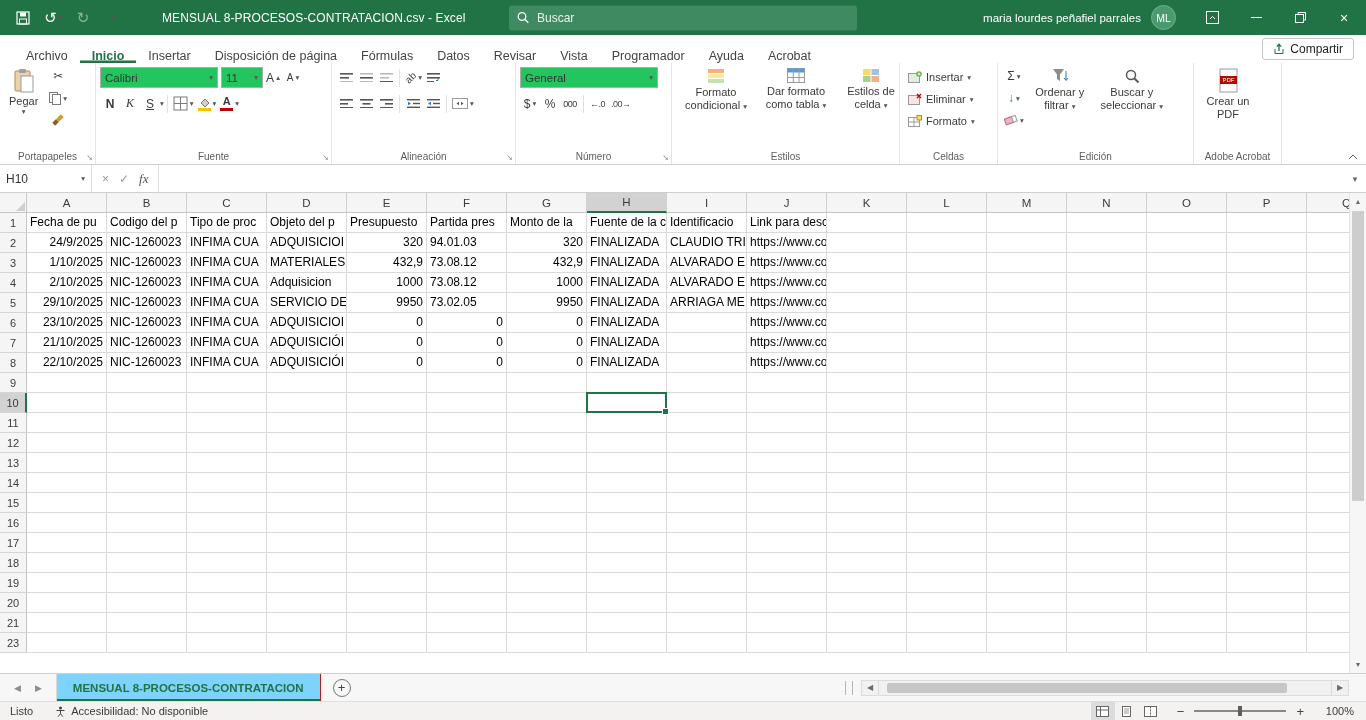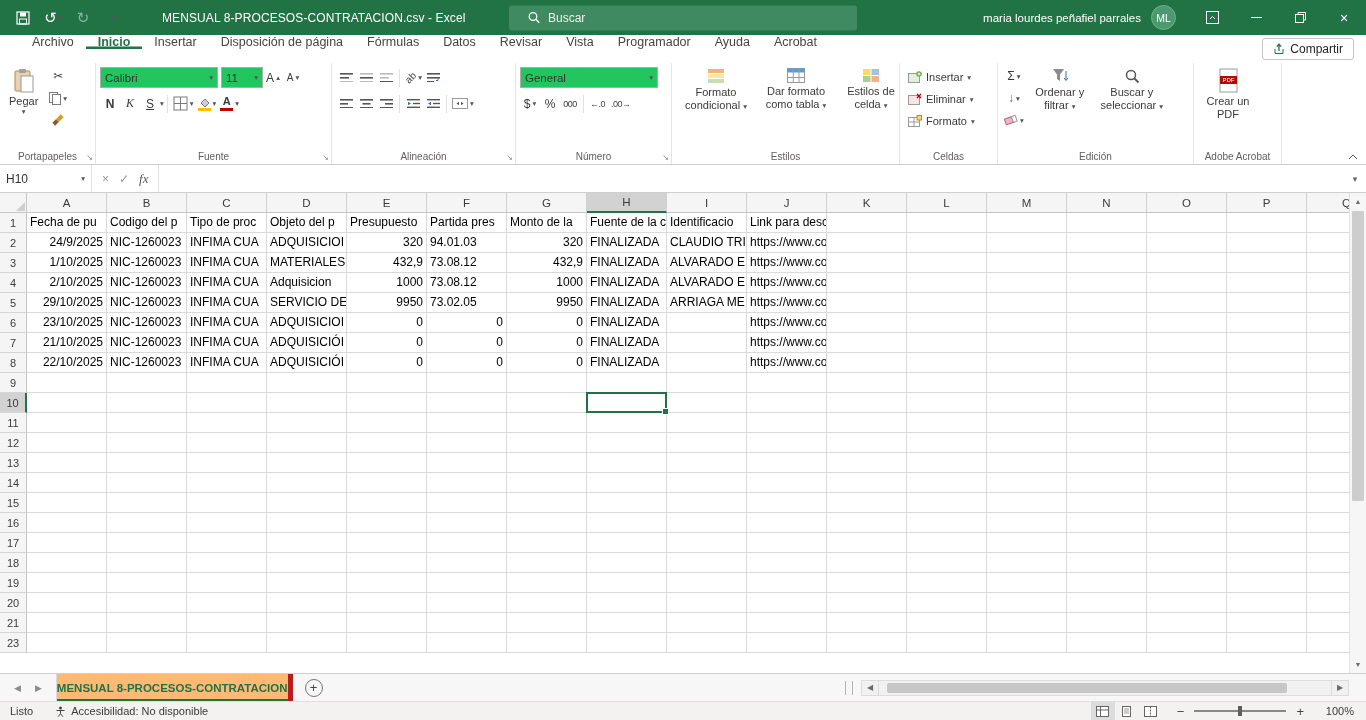--- a/index.html
+++ b/index.html
@@ -8,31 +8,31 @@
   svg{display:block}
 
   
   .titlebar{height:35px;background:#217346;display:flex;align-items:center;color:#fff;font-size:12px;position:relative}
   .qat{display:flex;align-items:center;padding-left:8px}
   .qbtn{width:30px;height:30px;display:flex;align-items:center;justify-content:center;font-size:15px;color:#fff}
   .qbtn.dim{opacity:.45}
   .qbtn .caret{font-size:8px;margin-left:1px}
   .doc-title{margin-left:34px;white-space:nowrap;font-size:12px;letter-spacing:.1px}
   .searchbox{position:absolute;left:50%;top:50%;transform:translate(-50%,-50%);width:348px;height:25px;
-    background:#3f8a60;border-radius:3px;display:flex;align-items:center;padding:0 19px}
+    background:#3f8a60;border-radius:3px;display:flex;align-items:center;padding:0 8px}
   .searchbox input{background:transparent;border:none;outline:none;color:#fff;font-size:12px;margin-left:8px;width:280px;font-family:"Liberation Sans",sans-serif}
   .searchbox input::placeholder{color:#eaf3ee;opacity:1}
   .tb-right{margin-left:auto;display:flex;align-items:center;height:100%}
   .username{font-size:11.5px;margin-right:10px;white-space:nowrap}
   .avatar{width:25px;height:25px;border-radius:50%;background:#4b9a6f;border:1px solid #6fb08d;color:#fff;
     font-size:10.5px;display:flex;align-items:center;justify-content:center;margin-right:14px}
   .winbtn{width:44px;height:100%;display:flex;align-items:center;justify-content:center;color:#fff;font-size:14px}
 
   
-  .tabrow{height:28px;background:#fff;display:flex;align-items:flex-start;position:relative;padding-left:20px}
+  .tabrow{height:28px;background:#fff;display:flex;align-items:flex-end;position:relative;padding-left:14px}
   .rtab{display:flex;align-items:center;padding:0 12px;font-size:12.5px;color:#444;position:relative;white-space:nowrap}
   .rtab.active{color:#217346;font-weight:bold;box-shadow:inset 0 -2.5px 0 #217346}
   .sharebtn{position:absolute;right:12px;top:3px;height:22px;display:flex;align-items:center;gap:5px;
     border:1px solid #c8c6c4;border-radius:3px;background:#fff;padding:0 10px;font-size:12px;color:#252423}
 
   
   .ribbon{height:102px;background:#fff;border-bottom:1px solid #d1cfcd;display:flex;position:relative;font-size:11px;color:#3b3a39}
   .rgroup{position:relative;height:100%;border-right:1px solid #e7e5e3;padding:3px 4px 16px;flex:none}
   .glabel{position:absolute;bottom:2px;left:0;right:0;text-align:center;font-size:10px;color:#605e5c;white-space:nowrap}
   .dlg{position:absolute;right:2px;bottom:2px;font-size:8px;color:#8a8886;line-height:8px}
@@ -87,22 +87,22 @@
   .selbox{position:absolute;width:81px;height:21px;border:2px solid #217346;z-index:5}
   .selbox:after{content:"";position:absolute;right:-4px;bottom:-4px;width:5px;height:5px;background:#217346;border:1px solid #fff}
   .vscroll{position:absolute;right:0;top:0;width:17px;height:480px;background:#f6f6f6;border-left:1px solid #e3e3e3}
   .varr{height:17px;display:flex;align-items:center;justify-content:center;font-size:7px;color:#6b6b6b}
   .vthumb{position:absolute;left:2px;right:2px;top:18px;height:290px;background:#cdcdcd;border-radius:1px}
   .varr.bottom{position:absolute;bottom:0;left:0;right:0}
 
   
   .sheetbar{height:28px;background:#f7f7f7;border-top:1px solid #cfcfcf;display:flex;align-items:stretch;font-size:11.5px}
   .snav{display:flex;align-items:center;gap:14px;padding:0 14px;color:#8b8b8b;font-size:9px}
-  .sheettab{display:flex;align-items:center;padding:0 0;background:#fdba74;color:#217346;font-weight:bold;
-    border-right:5px solid #b91c1c;border-left:1px solid #dadada;box-shadow:inset 0 -2px 0 #217346;white-space:nowrap}
+  .sheettab{display:flex;align-items:center;padding:0 16px;background:#7dd3fc;color:#217346;font-weight:bold;
+    border-right:1px solid #b91c1c;border-left:1px solid #dadada;box-shadow:inset 0 -2px 0 #217346;white-space:nowrap}
   .newsheet{width:18px;height:18px;border-radius:50%;border:1px solid #767676;color:#444;display:flex;align-items:center;
     justify-content:center;font-size:13px;align-self:center;margin-left:12px}
   .hscroll{margin-left:auto;display:flex;align-items:center;padding-right:17px}
   .grip{width:8px;height:14px;border-left:1px solid #b5b5b5;border-right:1px solid #b5b5b5;margin-right:8px}
   .harr{width:18px;height:16px;background:#f1f1f1;border:1px solid #dcdcdc;color:#6b6b6b;font-size:8px;
     display:flex;align-items:center;justify-content:center}
   .htrack{width:452px;height:16px;background:#f1f1f1;position:relative;border-top:1px solid #dcdcdc;border-bottom:1px solid #dcdcdc}
   .hthumb{position:absolute;left:8px;top:2px;height:10px;width:400px;background:#c6c6c6;border-radius:2px}
 
   

